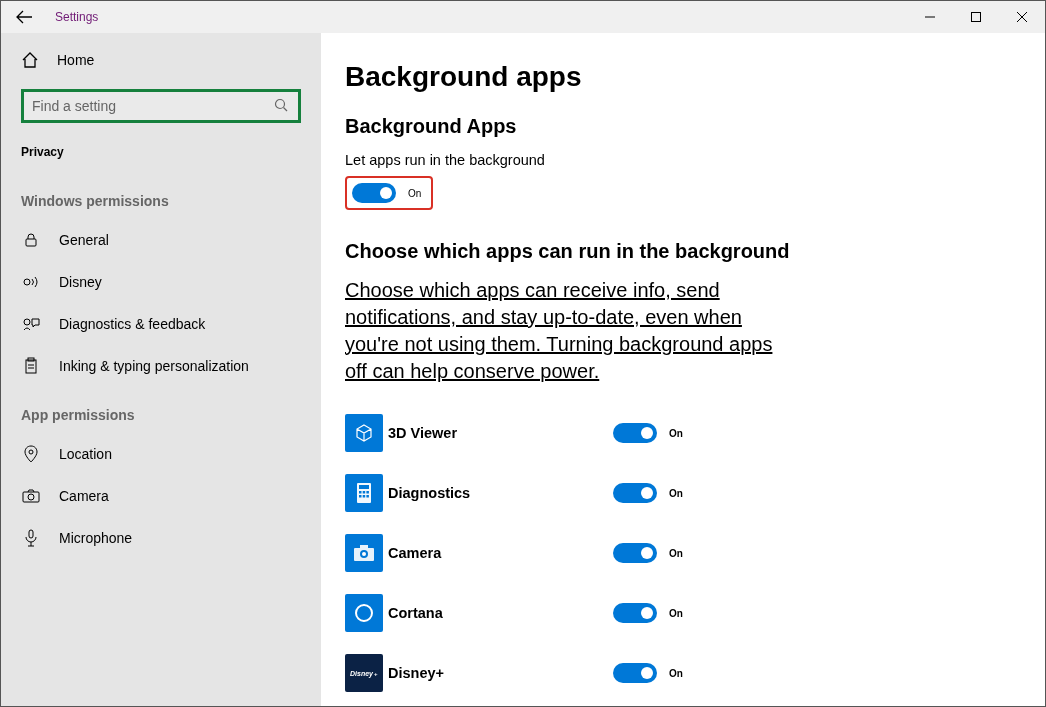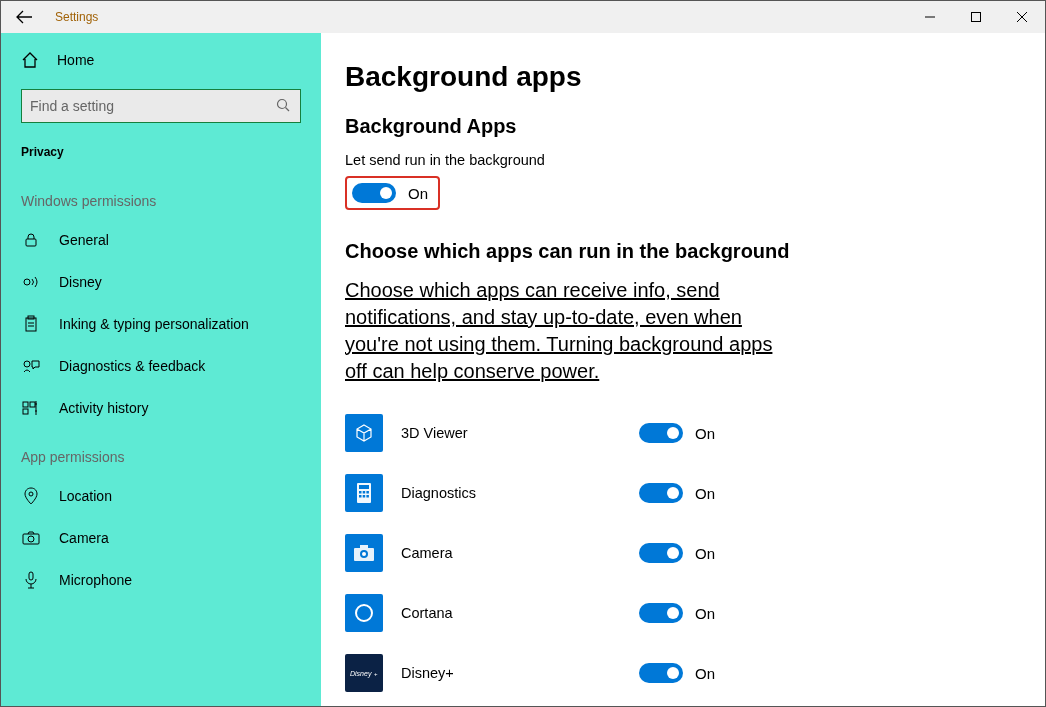--- a/index.html
+++ b/index.html
@@ -35,63 +35,64 @@
     width: 46px;
     height: 32px;
     display: flex;
     align-items: center;
     justify-content: center;
     font-family: "Segoe UI Symbol", sans-serif;
     font-size: 10px;
     color: #000;
   }
   .win-btn svg { display:block; }
-  .app-title { font-size: 12px; color: #a16207; }
+  .app-title { font-size: 12px; color: #701a75; }
   .body {
     flex: 1;
     display: flex;
     overflow: hidden;
   }
   .sidebar {
     width: 320px;
-    background: #5eead4;
+    background: #e5e5e5;
     padding: 8px 0 0 0;
     overflow-y: auto;
   }
   .home-row {
     display: flex;
     align-items: center;
     gap: 18px;
     padding: 10px 20px;
     font-size: 14px;
   }
   .home-row .icon { width: 18px; height: 18px; display:flex; align-items:center; justify-content:center;}
   .search-box {
     margin: 10px 20px 16px 20px;
     height: 34px;
-    border: 1px solid #15803d;
+    border: 3px solid #15803d;
     background: #eaeaea;
     display: flex;
     align-items: center;
     padding: 0 8px 0 8px;
     color: #666;
     font-size: 14px;
   }
   .search-box span.ph { flex:1; color:#666; }
   .search-box .sicon { width:16px; height:16px; color:#666; }
   .section-title {
     padding: 6px 20px 14px 20px;
     font-size: 12px;
     font-weight: 600;
     color: #000;
   }
   .group-title {
     padding: 20px 20px 10px 20px;
     font-size: 14px;
     color: #666;
+    font-weight: bold;
   }
   .nav-item {
     display: flex;
     align-items: center;
     gap: 18px;
     padding: 12px 20px;
     font-size: 14px;
     color: #000;
     text-align: center;
   }
@@ -126,21 +127,21 @@
   }
   .toggle::after {
     content: "";
     position: absolute;
     width: 12px; height: 12px;
     background: #fff;
     border-radius: 50%;
     top: 4px;
     right: 4px;
   }
-  .toggle-label { font-size: 15px; }
+  .toggle-label { font-size: 10px; }
   .highlight-box {
     border: 2.5px solid #d93025;
     border-radius: 4px;
     padding: 5px 10px 5px 5px;
     display: inline-flex;
     align-items: center;
     gap: 12px;
     margin-bottom: 30px;
   }
   .choose-desc {
@@ -148,21 +149,22 @@
     color: #000;
     max-width: 440px;
     line-height: 1.35;
     margin: 0 0 18px 0;
     text-decoration: underline;
   }
   .app-row {
     display: flex;
     align-items: center;
     height: 60px;
-    gap: 18px;
+    gap: 5px;
+    font-weight: bold;
   }
   .app-icon {
     width: 38px; height: 38px;
     background: #0078d7;
     border-radius: 2px;
     display:flex; align-items:center; justify-content:center;
     color:#fff;
   }
   .app-icon.dark { background:#0b2245; }
   .app-name { font-size: 14.5px; width: 220px; }
@@ -244,54 +246,41 @@
           <svg width="18" height="16" viewBox="0 0 18 16">
               <circle cx="5" cy="8" r="3" stroke="#000" fill="none"></circle>
               <path d="M10 5 Q13 8 10 11 M13 3 Q17 8 13 13" stroke="#000" fill="none"></path>
             </svg>
         </span>
         <span>Disney</span>
       </div>
 
       <div class="nav-item">
         <span class="icon">
+          <svg width="18" height="16" viewBox="0 0 18 16">
+              <circle cx="5" cy="6" r="3" stroke="#000" fill="none"></circle>
+              <path d="M2 14 Q5 10 8 14" stroke="#000" fill="none"></path>
+              <path d="M10 3 H17 V9 H13 L11 11 V9 H10 Z" stroke="#000" fill="none"></path>
+            </svg>
+        </span>
+        <span>Diagnostics &amp; feedback</span>
+      </div>
+
+      <div class="nav-item">
+        <span class="icon">
           <svg width="16" height="18" viewBox="0 0 16 18">
               <rect x="3" y="3" width="10" height="13" stroke="#000" fill="none"></rect>
               <rect x="5" y="1" width="6" height="3" stroke="#000" fill="none"></rect>
               <line x1="5" y1="8" x2="11" y2="8" stroke="#000"></line>
               <line x1="5" y1="11" x2="11" y2="11" stroke="#000"></line>
             </svg>
         </span>
         <span>Inking &amp; typing personalization</span>
       </div>
 
-      <div class="nav-item">
-        <span class="icon">
-          <svg width="18" height="16" viewBox="0 0 18 16">
-              <circle cx="5" cy="6" r="3" stroke="#000" fill="none"></circle>
-              <path d="M2 14 Q5 10 8 14" stroke="#000" fill="none"></path>
-              <path d="M10 3 H17 V9 H13 L11 11 V9 H10 Z" stroke="#000" fill="none"></path>
-            </svg>
-        </span>
-        <span>Diagnostics &amp; feedback</span>
-      </div>
-
-      <div class="nav-item">
-        <span class="icon">
-          <svg width="18" height="16" viewBox="0 0 18 16">
-              <rect x="1" y="2" width="5" height="5" stroke="#000" fill="none"></rect>
-              <rect x="8" y="2" width="5" height="5" stroke="#000" fill="none"></rect>
-              <rect x="1" y="9" width="5" height="5" stroke="#000" fill="none"></rect>
-              <line x1="14" y1="1" x2="14" y2="15" stroke="#000"></line>
-              <line x1="13" y1="4" x2="15" y2="4" stroke="#000"></line>
-              <line x1="13" y1="11" x2="15" y2="11" stroke="#000"></line>
-            </svg>
-        </span>
-        <span>Activity history</span>
-      </div>
 
       <div class="group-title">App permissions</div>
 
       <div class="nav-item">
         <span class="icon">
           <svg width="16" height="18" viewBox="0 0 16 18">
               <path d="M8 1 C4 1 2 4 2 7 C2 11 8 17 8 17 C8 17 14 11 14 7 C14 4 12 1 8 1 Z" stroke="#000" fill="none"></path>
               <circle cx="8" cy="7" r="2" stroke="#000" fill="none"></circle>
             </svg>
         </span>
@@ -320,21 +309,21 @@
       </div>
 
     </div>
 
     <div class="content">
 
       <h1 class="page-title">Background apps</h1>
 
       <h2 class="sub-title">Background Apps</h2>
 
-      <p class="setting-desc">Let send run in the background</p>
+      <p class="setting-desc">Let apps run in the background</p>
 
       <div class="highlight-box">
         <div class="toggle"></div>
         <span class="toggle-label">On</span>
       </div>
 
       <h2 class="sub-title">Choose which apps can run in the background</h2>
 
       <p class="choose-desc">Choose which apps can receive info, send notifications, and stay up-to-date, even when you're not using them. Turning background apps off can help conserve power.</p>
 

